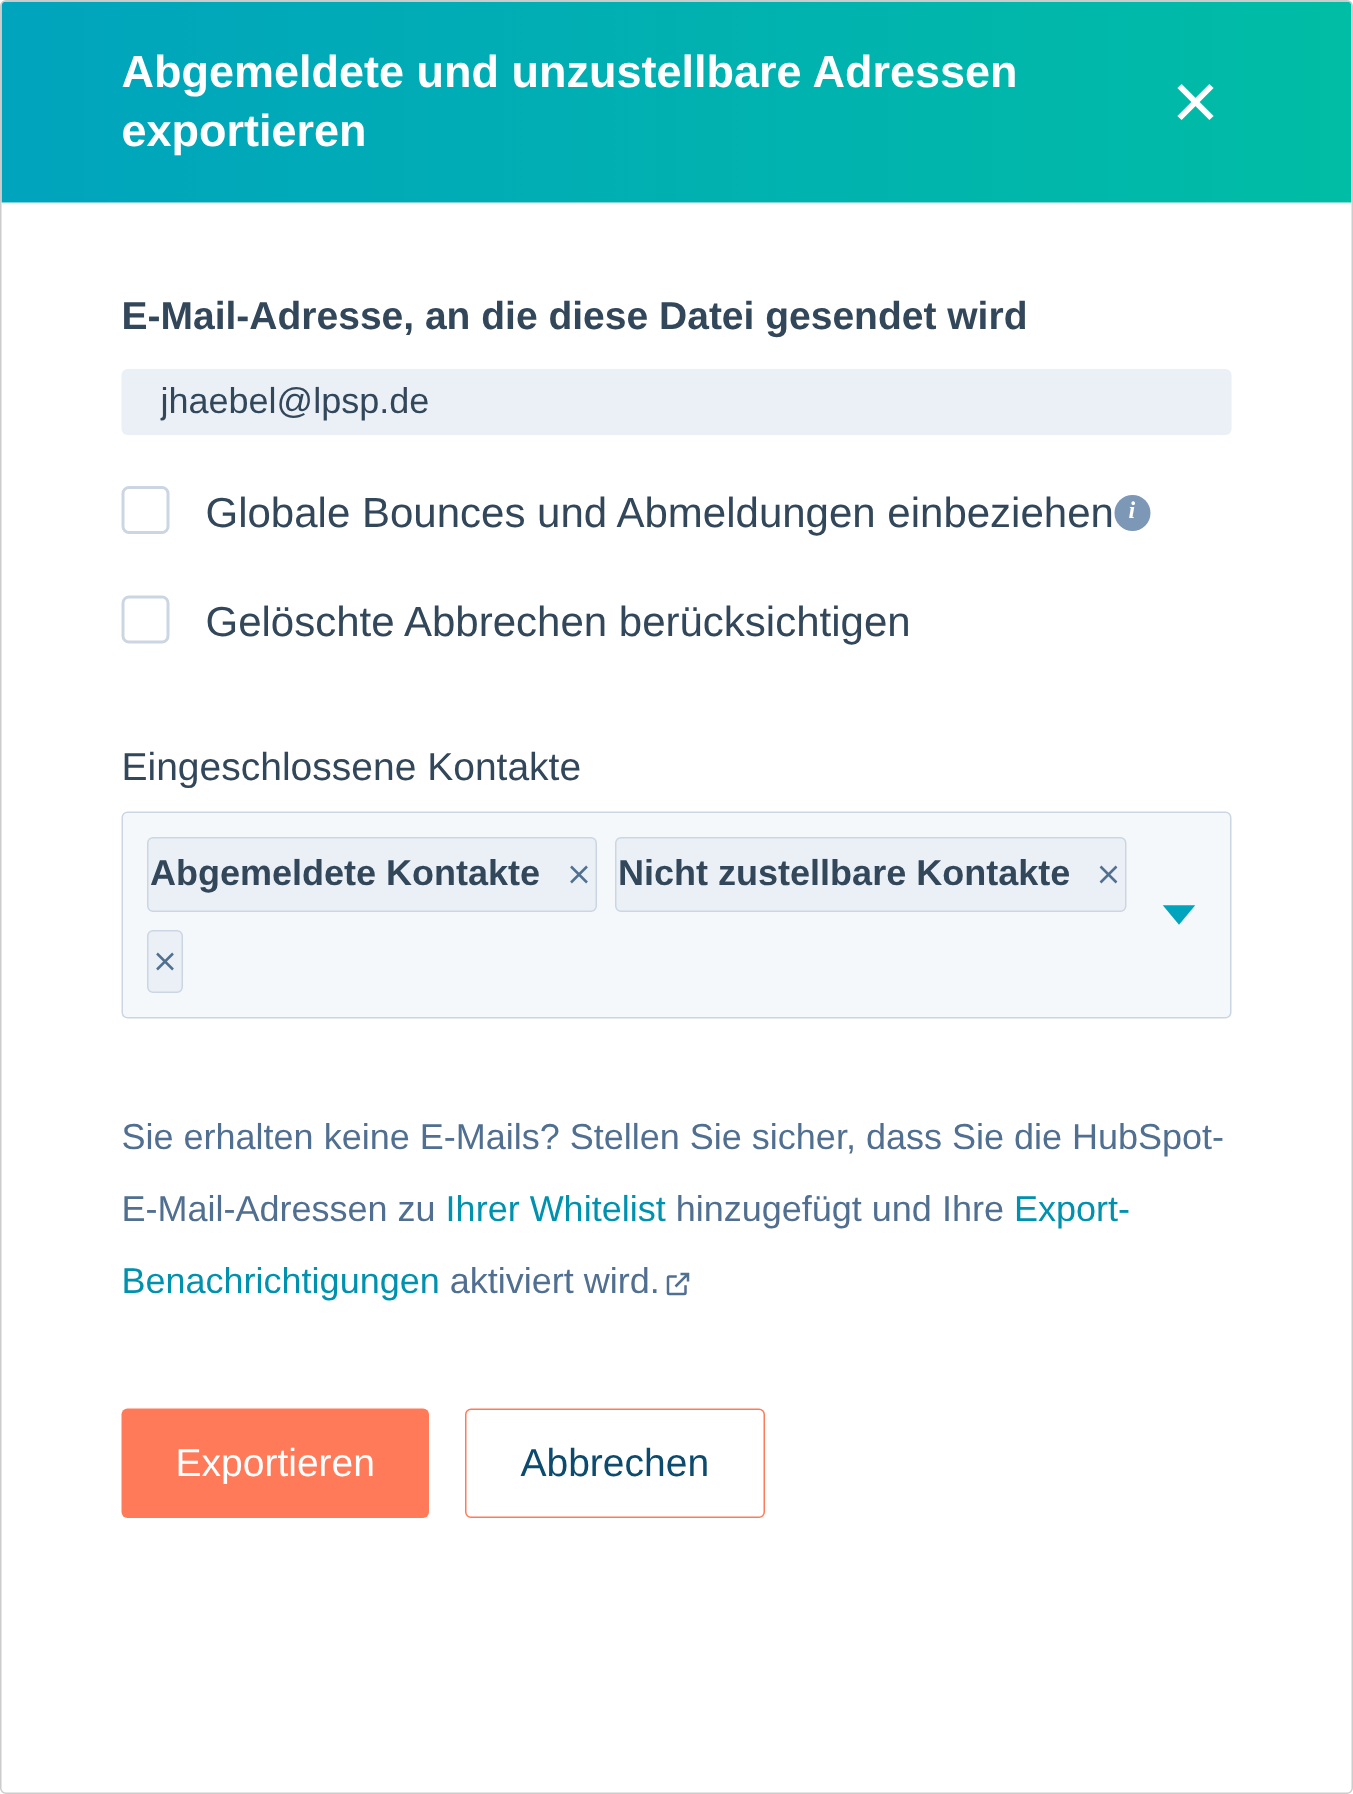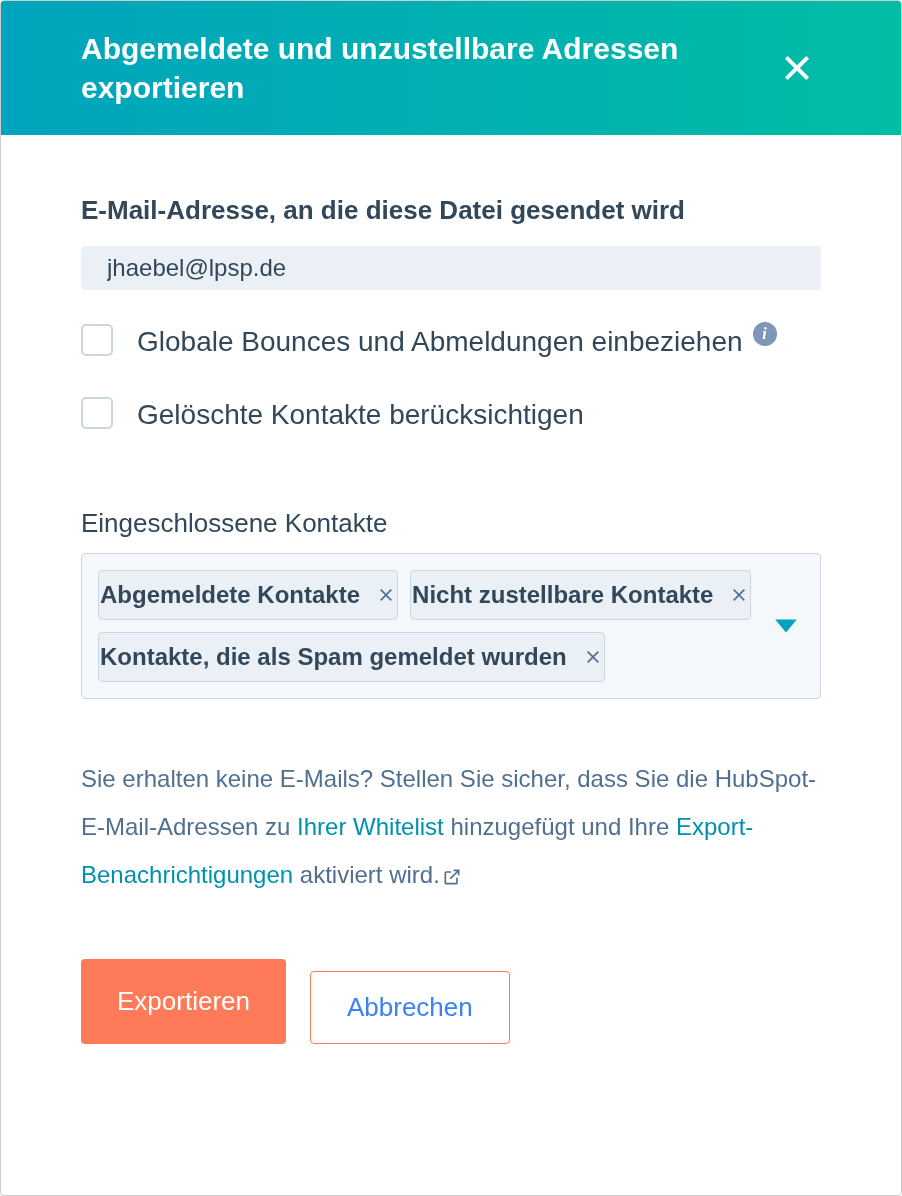--- a/index.html
+++ b/index.html
@@ -94,42 +94,42 @@
       flex-shrink: 0;
       cursor: pointer;
       margin-top: 2px;
     }
     .checkbox-label {
       font-size: 28px;
       color: #33475b;
       line-height: 1.4;
       display: flex;
       flex-wrap: wrap;
-      align-items: flex-start;
-      gap: 8px 10px;
+      align-items: center;
+      gap: 8px 0;
     }
     .info-icon {
       width: 24px;
       height: 24px;
       border-radius: 50%;
       background: #7c98b6;
       color: #fff;
       display: inline-flex;
       align-items: center;
       justify-content: center;
       font-family: Georgia, serif;
       font-style: italic;
       font-weight: 700;
       font-size: 16px;
       flex-shrink: 0;
     }
     .section-label {
       font-size: 26px;
       color: #33475b;
-      margin-top: 40px;
+      margin-top: 28px;
       margin-bottom: 14px;
     }
     .multi-select {
       border: 1px solid #cbd6e2;
       border-radius: 4px;
       background: #f5f8fa;
       padding: 16px 60px 16px 16px;
       position: relative;
       display: flex;
       flex-wrap: wrap;
@@ -218,23 +218,22 @@
       border-radius: 4px;
       cursor: pointer;
       border: none;
     }
     .btn-primary {
       background: #ff7a59;
       color: #fff;
     }
     .btn-secondary {
       background: #fff;
-      color: #3b82f6;
+      color: #0c4a6e;
       border: 1px solid #ff7a59;
-      margin-top: 12px;
     }
   </style>
 </head>
 <body>
 
 <div class="modal">
   <div class="modal-header">
     <h1 class="modal-title">Abgemeldete und unzustellbare Adressen exportieren</h1>
     <button class="close-btn">
       <svg viewBox="0 0 24 24" fill="none">
@@ -253,21 +252,21 @@
       <div class="checkbox"></div>
       <div class="checkbox-label">
         <span>Globale Bounces und Abmeldungen einbeziehen</span>
         <span class="info-icon">i</span>
       </div>
     </div>
 
     <div class="checkbox-row">
       <div class="checkbox"></div>
       <div class="checkbox-label">
-        <span>Gelöschte Kontakte berücksichtigen</span>
+        <span>Gelöschte Abbrechen berücksichtigen</span>
       </div>
     </div>
 
     <div class="section-label">Eingeschlossene Kontakte</div>
 
     <div class="multi-select">
       <div class="tag">
         <span class="tag-label">Abgemeldete Kontakte</span>
         <button class="tag-remove">
           <svg viewBox="0 0 24 24" fill="none">
@@ -279,21 +278,20 @@
       <div class="tag">
         <span class="tag-label">Nicht zustellbare Kontakte</span>
         <button class="tag-remove">
           <svg viewBox="0 0 24 24" fill="none">
             <line x1="4" y1="4" x2="20" y2="20"></line>
             <line x1="20" y1="4" x2="4" y2="20"></line>
           </svg>
         </button>
       </div>
       <div class="tag">
-        <span class="tag-label">Kontakte, die als Spam gemeldet wurden</span>
         <button class="tag-remove">
           <svg viewBox="0 0 24 24" fill="none">
             <line x1="4" y1="4" x2="20" y2="20"></line>
             <line x1="20" y1="4" x2="4" y2="20"></line>
           </svg>
         </button>
       </div>
       <div class="dropdown-toggle">
         <svg viewBox="0 0 24 16">
           <polygon points="2,2 22,2 12,14"></polygon>

